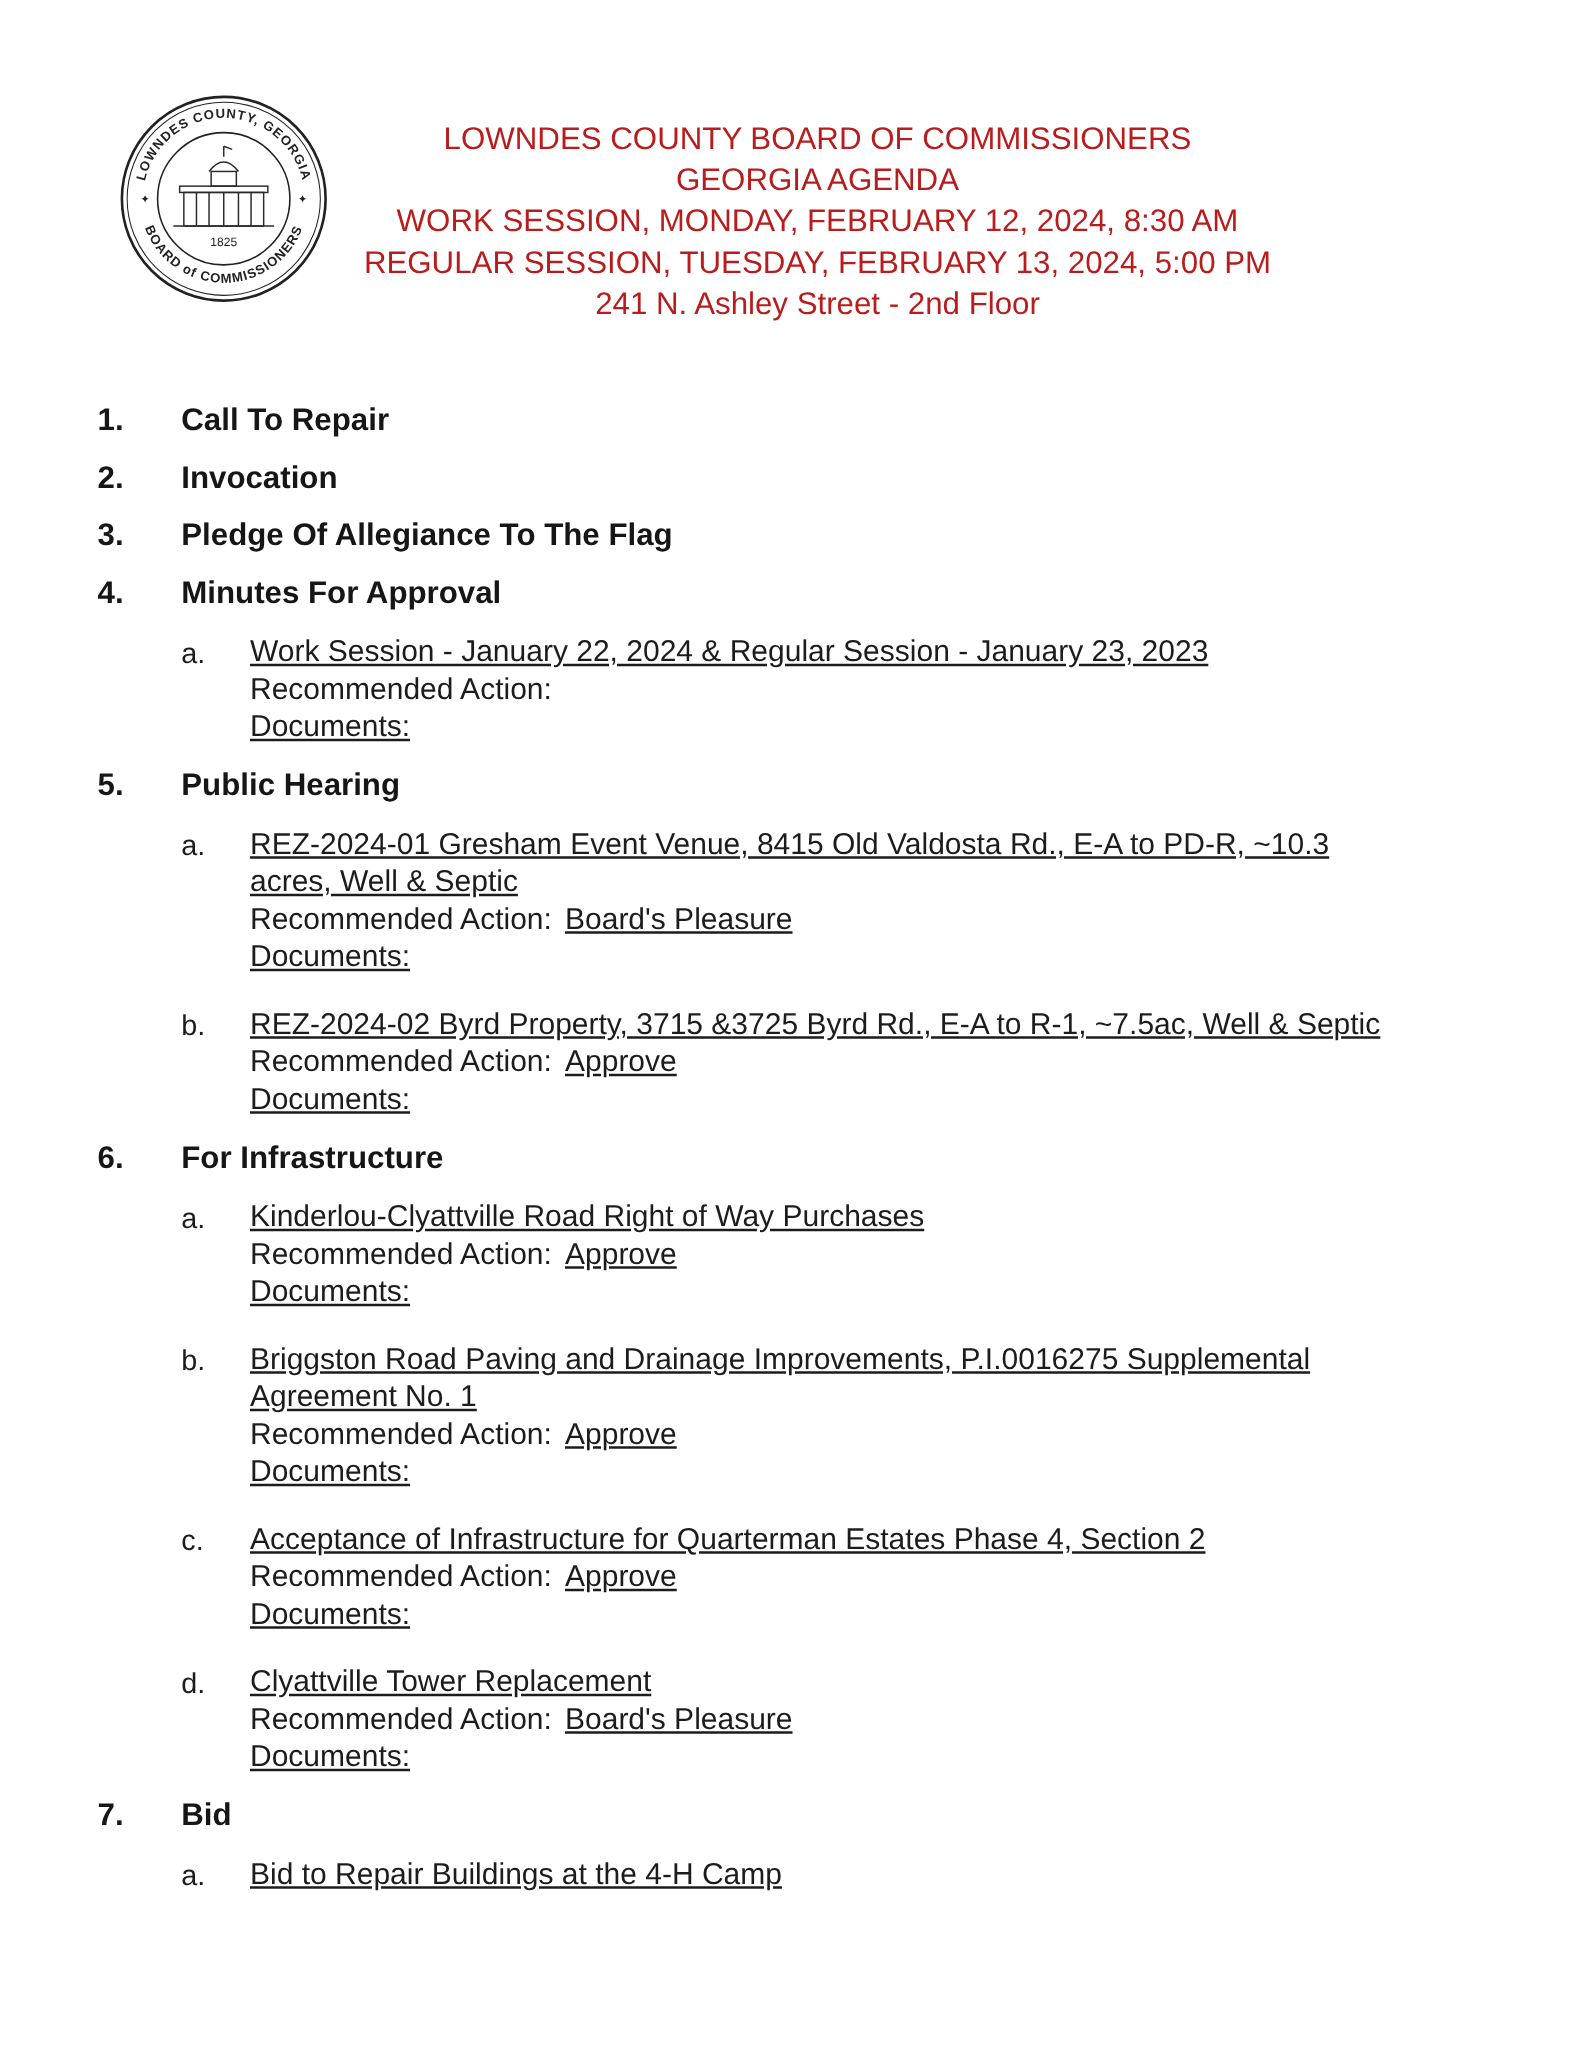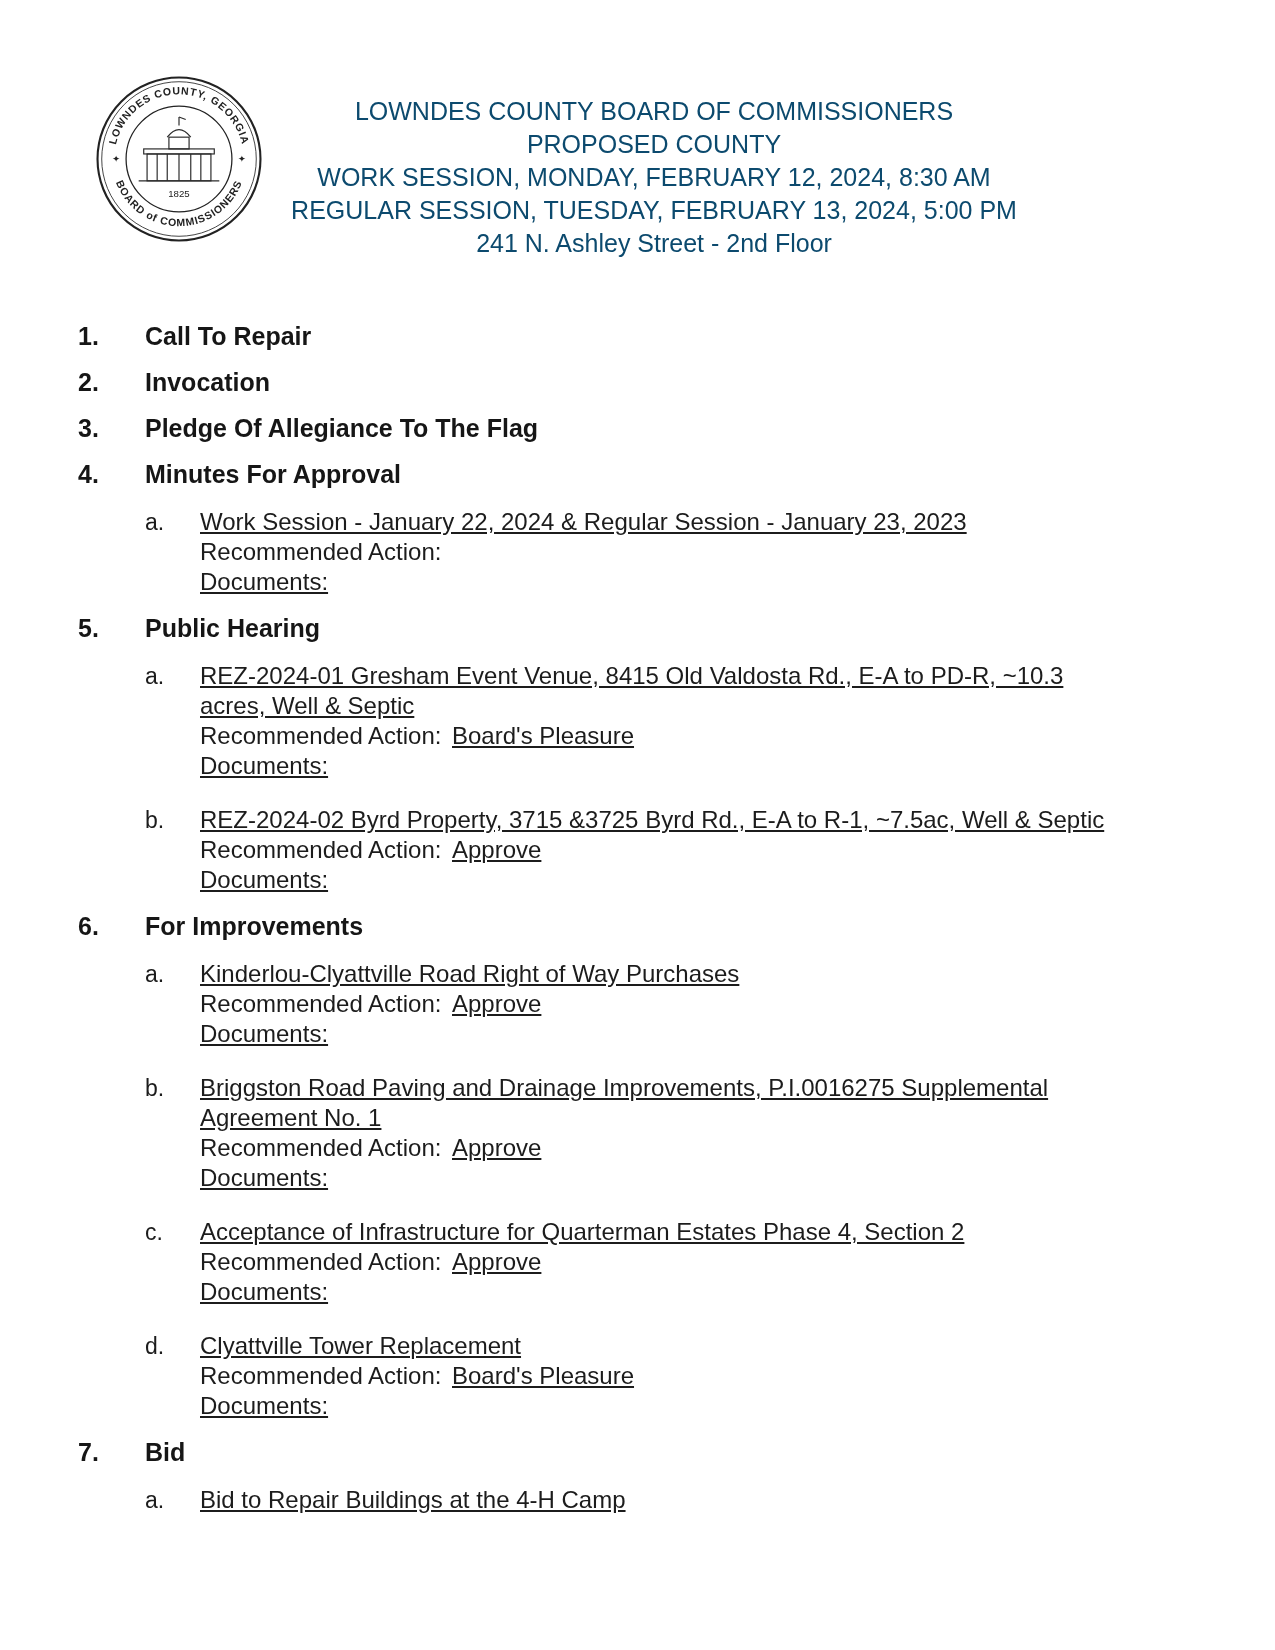--- a/index.html
+++ b/index.html
@@ -28,21 +28,21 @@
     font-family: "Liberation Sans", sans-serif;
     font-weight: bold;
     fill: #222222;
   }
   .title-block {
     text-align: center;
     transform: translateX(35px);
     padding-top: 20px;
     font-size: 25px;
     line-height: 33px;
-    color: #0c4a6e;
+    color: #b91c1c;
   }
 
   
   .agenda { margin-top: 60px; }
   .section { margin-bottom: 16px; }
   .section-head {
     display: flex;
     font-weight: bold;
     font-size: 25px;
     line-height: 30px;
@@ -99,21 +99,21 @@
           <path d="M 86,74 Q 100,56 114,74"></path>
           <line x1="100" y1="60" x2="100" y2="50"></line>
           <line x1="100" y1="50" x2="108" y2="53"></line>
         </g>
         <text x="100" y="145" font-size="11.5" text-anchor="middle" fill="#222222">1825</text>
       </svg>
     </div>
 
     <div class="title-block">
       <div class="title-line">LOWNDES COUNTY BOARD OF COMMISSIONERS</div>
-      <div class="title-line">PROPOSED COUNTY</div>
+      <div class="title-line">GEORGIA AGENDA</div>
       <div class="title-line">WORK SESSION, MONDAY, FEBRUARY 12, 2024, 8:30 AM</div>
       <div class="title-line">REGULAR SESSION, TUESDAY, FEBRUARY 13, 2024, 5:00 PM</div>
       <div class="title-line">241 N. Ashley Street - 2nd Floor</div>
     </div>
   </header>
 
   <main class="agenda">
   <section class="section">
     <div class="section-head">
       <span class="sec-num">1.</span>
@@ -189,21 +189,21 @@
         <span>Documents:</span>
       </div>
     </div>
   </div>
 </div>
   </section>
 
   <section class="section">
     <div class="section-head">
       <span class="sec-num">6.</span>
-      <span class="sec-title">For Improvements</span>
+      <span class="sec-title">For Infrastructure</span>
     </div>
     <div class="section-items">
   <div class="item">
     <span class="item-letter">a.</span>
     <div class="item-body">
       <div class="item-text">Kinderlou-Clyattville Road Right of Way Purchases</div>
       <div class="sub-line">
         <span class="sub-label-rec">Recommended Action:</span><span>Approve</span>
       </div>
       <div class="sub-line">

